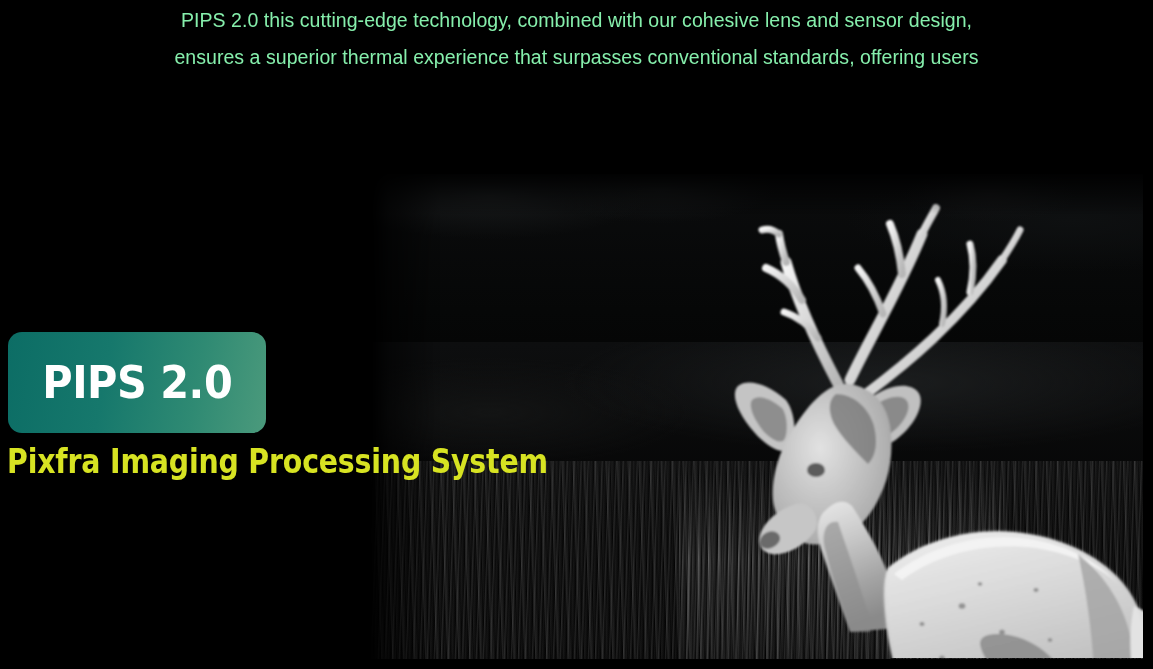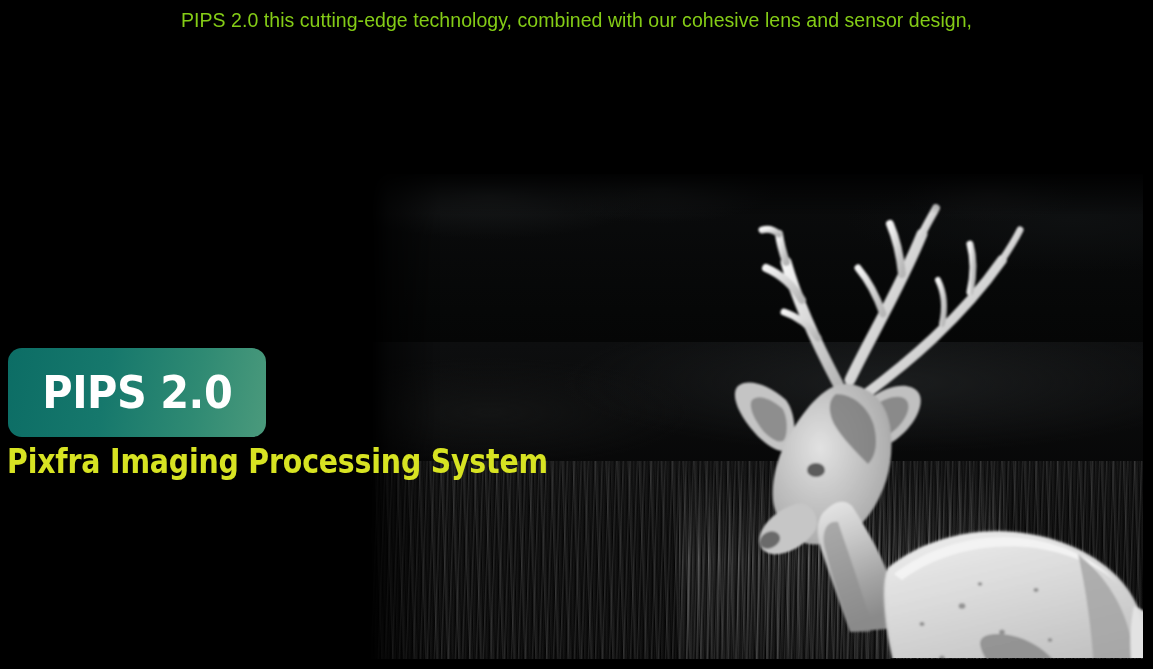--- a/index.html
+++ b/index.html
@@ -17,21 +17,21 @@
   }
 
   
   .intro-copy {
     position: absolute;
     left: 0;
     top: 0;
     width: 1153px;
     padding-top: 2px;
     text-align: center;
-    color: #84cc16;
+    color: #86efac;
     font-size: 19.5px;
     line-height: 36.5px;
     font-weight: 400;
     letter-spacing: 0.05px;
     z-index: 40;
     text-shadow: 0 0 1px rgba(0,0,0,0.9);
   }
   .intro-copy .line { display: block; white-space: nowrap; }
 
   
@@ -131,23 +131,23 @@
     width: 620px;
     height: 470px;
     z-index: 20;
   }
   .deer-wrap svg { width: 100%; height: 100%; display: block; }
 
   
   .pips-badge {
     position: absolute;
     left: 8px;
-    top: 348px;
+    top: 332px;
     width: 258px;
-    height: 89px;
+    height: 101px;
     border-radius: 14px;
     background: linear-gradient(100deg, #0c6d65 0%, #16786c 38%, #2f8a73 72%, #4b9a7c 100%);
     display: flex;
     align-items: center;
     justify-content: center;
     z-index: 50;
   }
   .pips-badge-label {
     color: #ffffff;
     font-family: "DejaVu Sans", sans-serif;
@@ -319,19 +319,20 @@
 
       <g filter="url(#softer)" opacity="0.28">
         <path d="M338 380 C372 352 420 340 464 344 C508 348 548 366 572 394 C594 420 600 452 594 482 C588 514 570 544 548 566 C524 590 494 602 464 600 C430 598 398 580 378 552 C356 522 344 484 338 448 C334 420 332 396 338 380 Z" fill="#ffffff"></path>
       </g>
     </svg>
   </div>
 </div>
 
 <div class="intro-copy">
   <span class="line">PIPS 2.0 this cutting-edge technology, combined with our cohesive lens and sensor design,</span>
+  <span class="line">ensures a superior thermal experience that surpasses conventional standards, offering users</span>
 </div>
 
 <div class="pips-badge">
   <span class="pips-badge-label">PIPS 2.0</span>
 </div>
 
 <div class="subtitle">Pixfra Imaging Processing System</div>
 
 </body></html>

